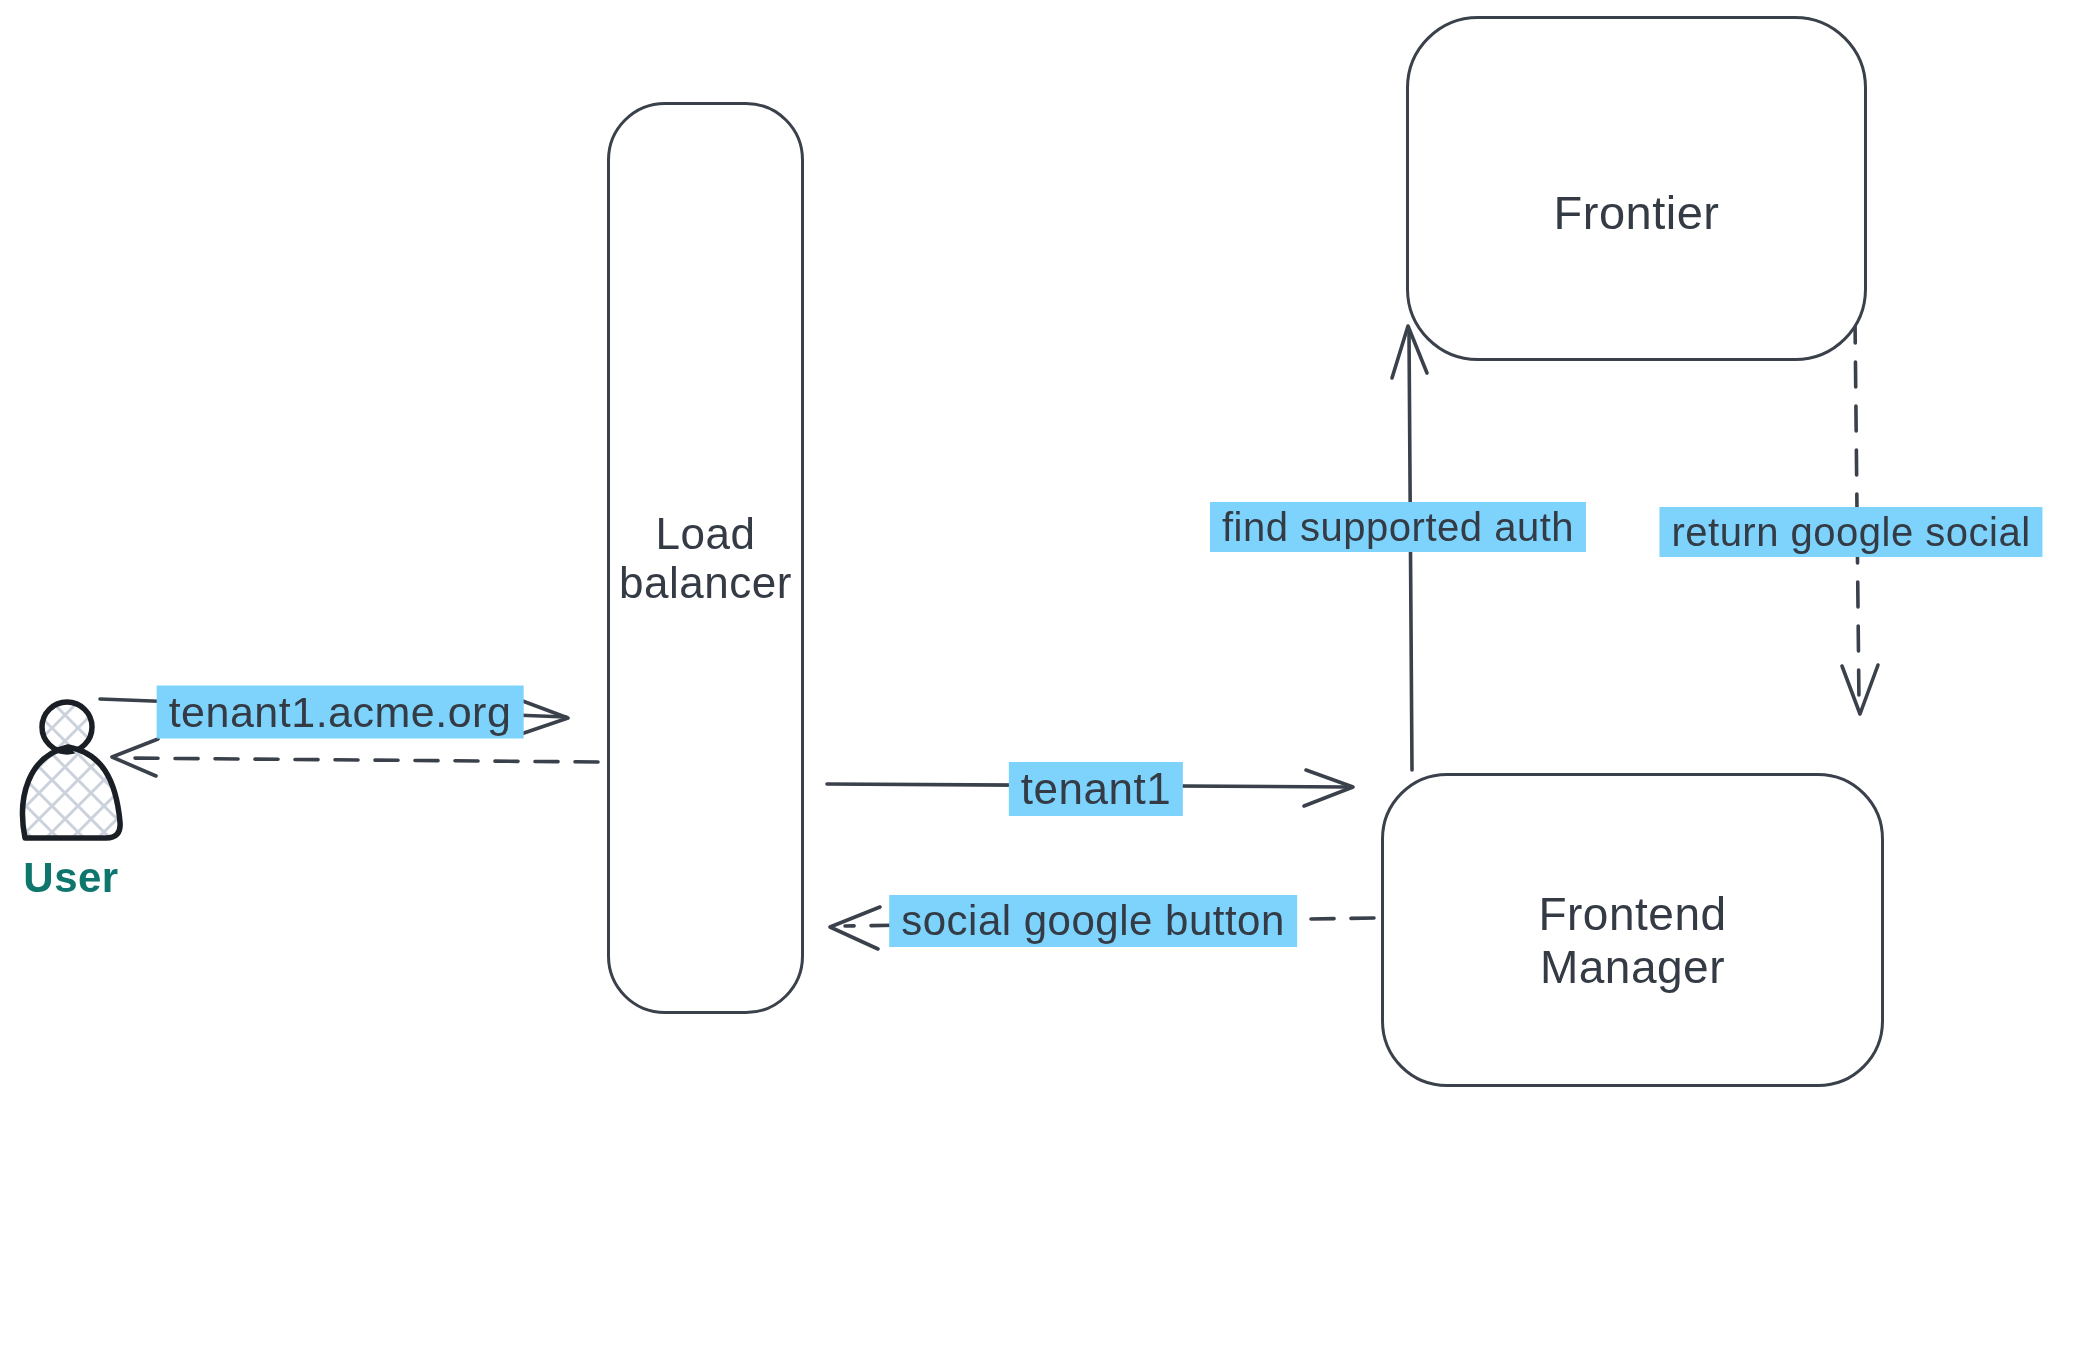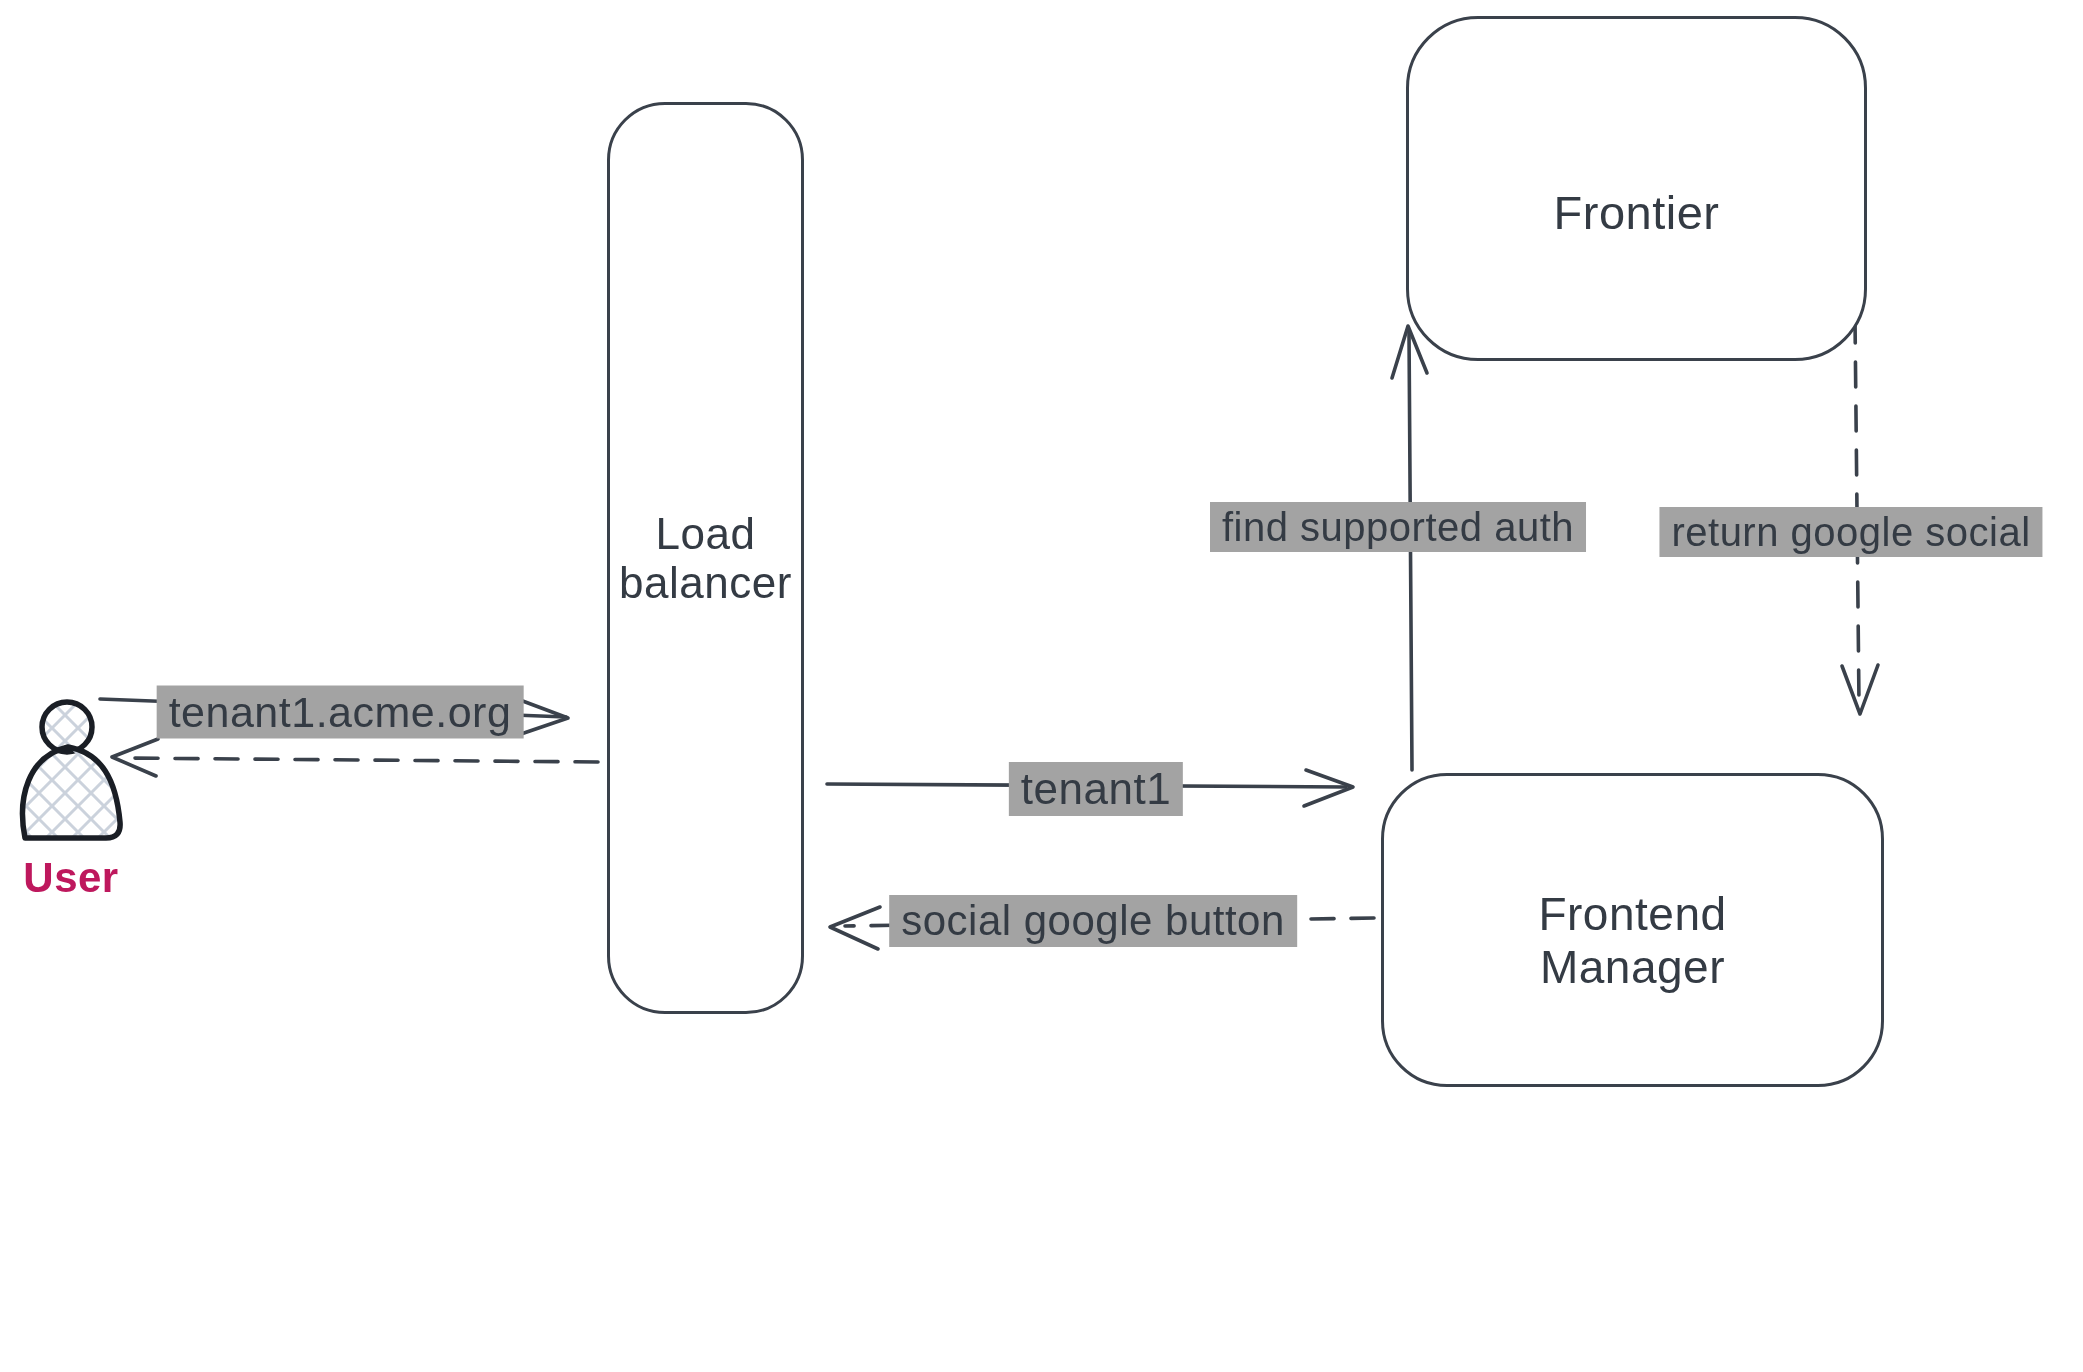--- a/index.html
+++ b/index.html
@@ -61,26 +61,26 @@
   .freetext {
     position: absolute;
     transform: translate(-50%, -50%);
     white-space: nowrap;
     letter-spacing: 0.5px;
   }
   #label-user {
     left: 71px; top: 878px;
     font-size: 42px;
     font-weight: 600;
-    color: #be185d;
+    color: #0f766e;
   }
   .msg {
     position: absolute;
     transform: translate(-50%, -50%);
-    background: #a3a3a3;
+    background: #7dd3fc;
     white-space: nowrap;
     text-align: left;
     padding: 2px 12px;
     letter-spacing: 0.5px;
   }
   #msg-user-lb { left: 340px;  top: 712px; font-size: 43px; }
   #msg-tenant1 { left: 1096px; top: 789px; font-size: 44px; }
   #msg-render  { left: 1093px; top: 921px; font-size: 42px; }
   #msg-find    { left: 1398px; top: 527px; font-size: 40px; line-height: 46px; }
   #msg-return  { left: 1851px; top: 532px; font-size: 40px; line-height: 46px; }

